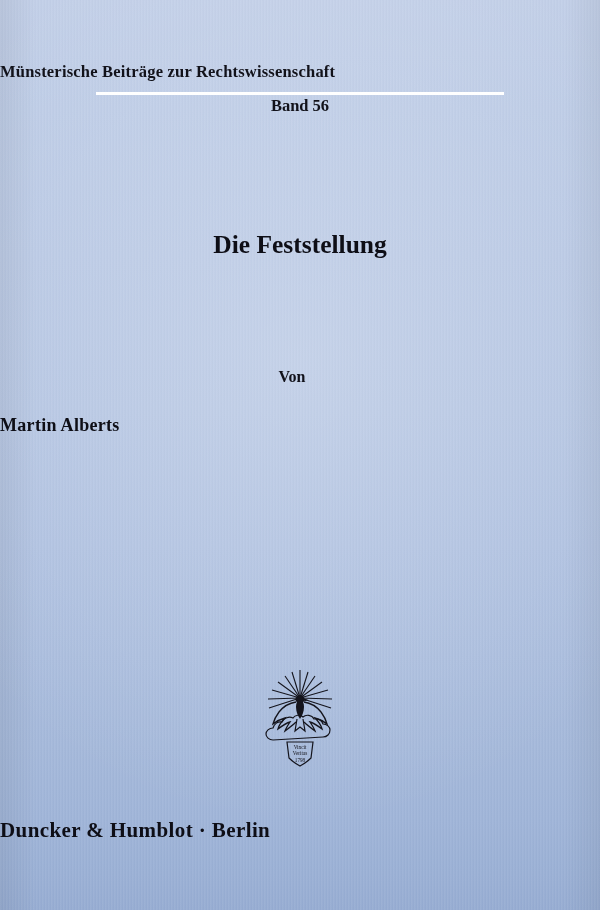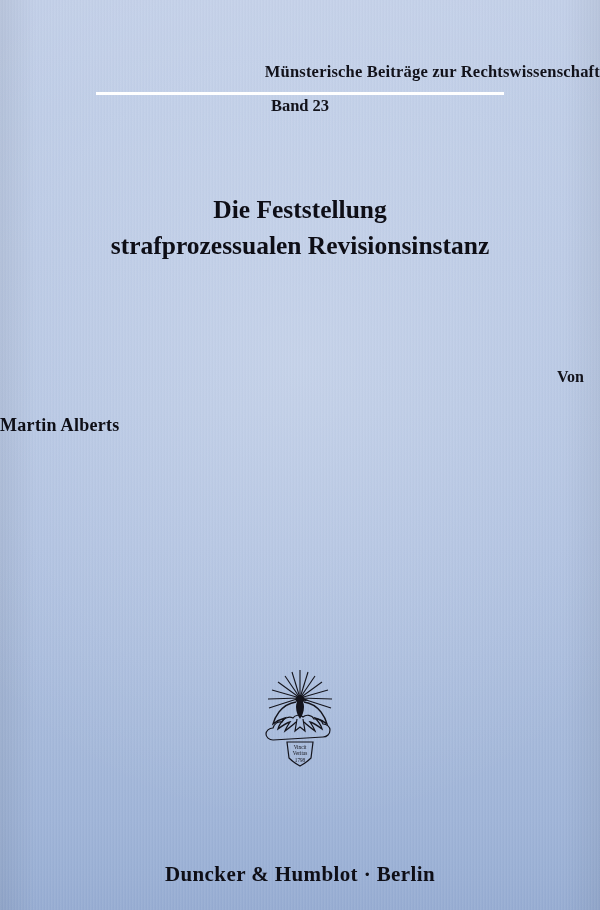--- a/index.html
+++ b/index.html
@@ -57,21 +57,21 @@
     z-index: 2;
     width: 100%;
     height: 100%;
   }
 
   .series-title {
     position: absolute;
     top: 62px;
     left: 0;
     right: 0;
-    text-align: right;
+    text-align: left;
     font-family: "Liberation Serif", serif;
     font-weight: bold;
     font-size: 16.5px;
     letter-spacing: 0.2px;
     color: #12121a;
   }
   .series-rule {
     position: absolute;
     top: 92px;
     left: 96px;
@@ -99,28 +99,29 @@
     text-align: center;
     font-family: "Liberation Serif", serif;
     font-weight: bold;
     font-size: 25.5px;
     line-height: 36px;
     color: #0e0e16;
   }
   .main-title .line {
     display: block;
     white-space: nowrap;
+    margin-top: 35px;
   }
 
   .by-label {
     position: absolute;
     top: 368px;
     left: 0;
     right: 16px;
-    text-align: right;
+    text-align: center;
     font-family: "Liberation Serif", serif;
     font-weight: bold;
     font-size: 16px;
     color: #12121a;
   }
   .author {
     position: absolute;
     top: 415px;
     left: 0;
     right: 0;
@@ -142,47 +143,44 @@
   }
   .logo svg {
     display: block;
   }
 
   .publisher {
     position: absolute;
     top: 818px;
     left: 0;
     right: 0;
-    text-align: center;
     font-family: "Liberation Serif", serif;
     font-weight: bold;
     font-size: 21px;
     letter-spacing: 0.4px;
     color: #0e0e16;
-    margin-top: 44px;
   }
 </style>
 </head>
 <body>
 
 <div class="cover">
   <div class="texture"></div>
   <div class="vignette"></div>
 
   <div class="content">
 
     <div class="series-title">Münsterische Beiträge zur Rechtswissenschaft</div>
 
     <div class="series-rule"></div>
 
-    <div class="series-volume">Band 23</div>
+    <div class="series-volume">Band 56</div>
 
     <div class="main-title">
       <span class="line">Die Feststellung</span>
-      <span class="line">strafprozessualen Revisionsinstanz</span>
     </div>
 
     <div class="by-label">Von</div>
 
     <div class="author">Martin Alberts</div>
 
     <div class="logo">
       <svg width="110" height="118" viewBox="0 0 110 118" xmlns="http://www.w3.org/2000/svg">
         <g stroke="#14141c" fill="none" stroke-width="1">
 

